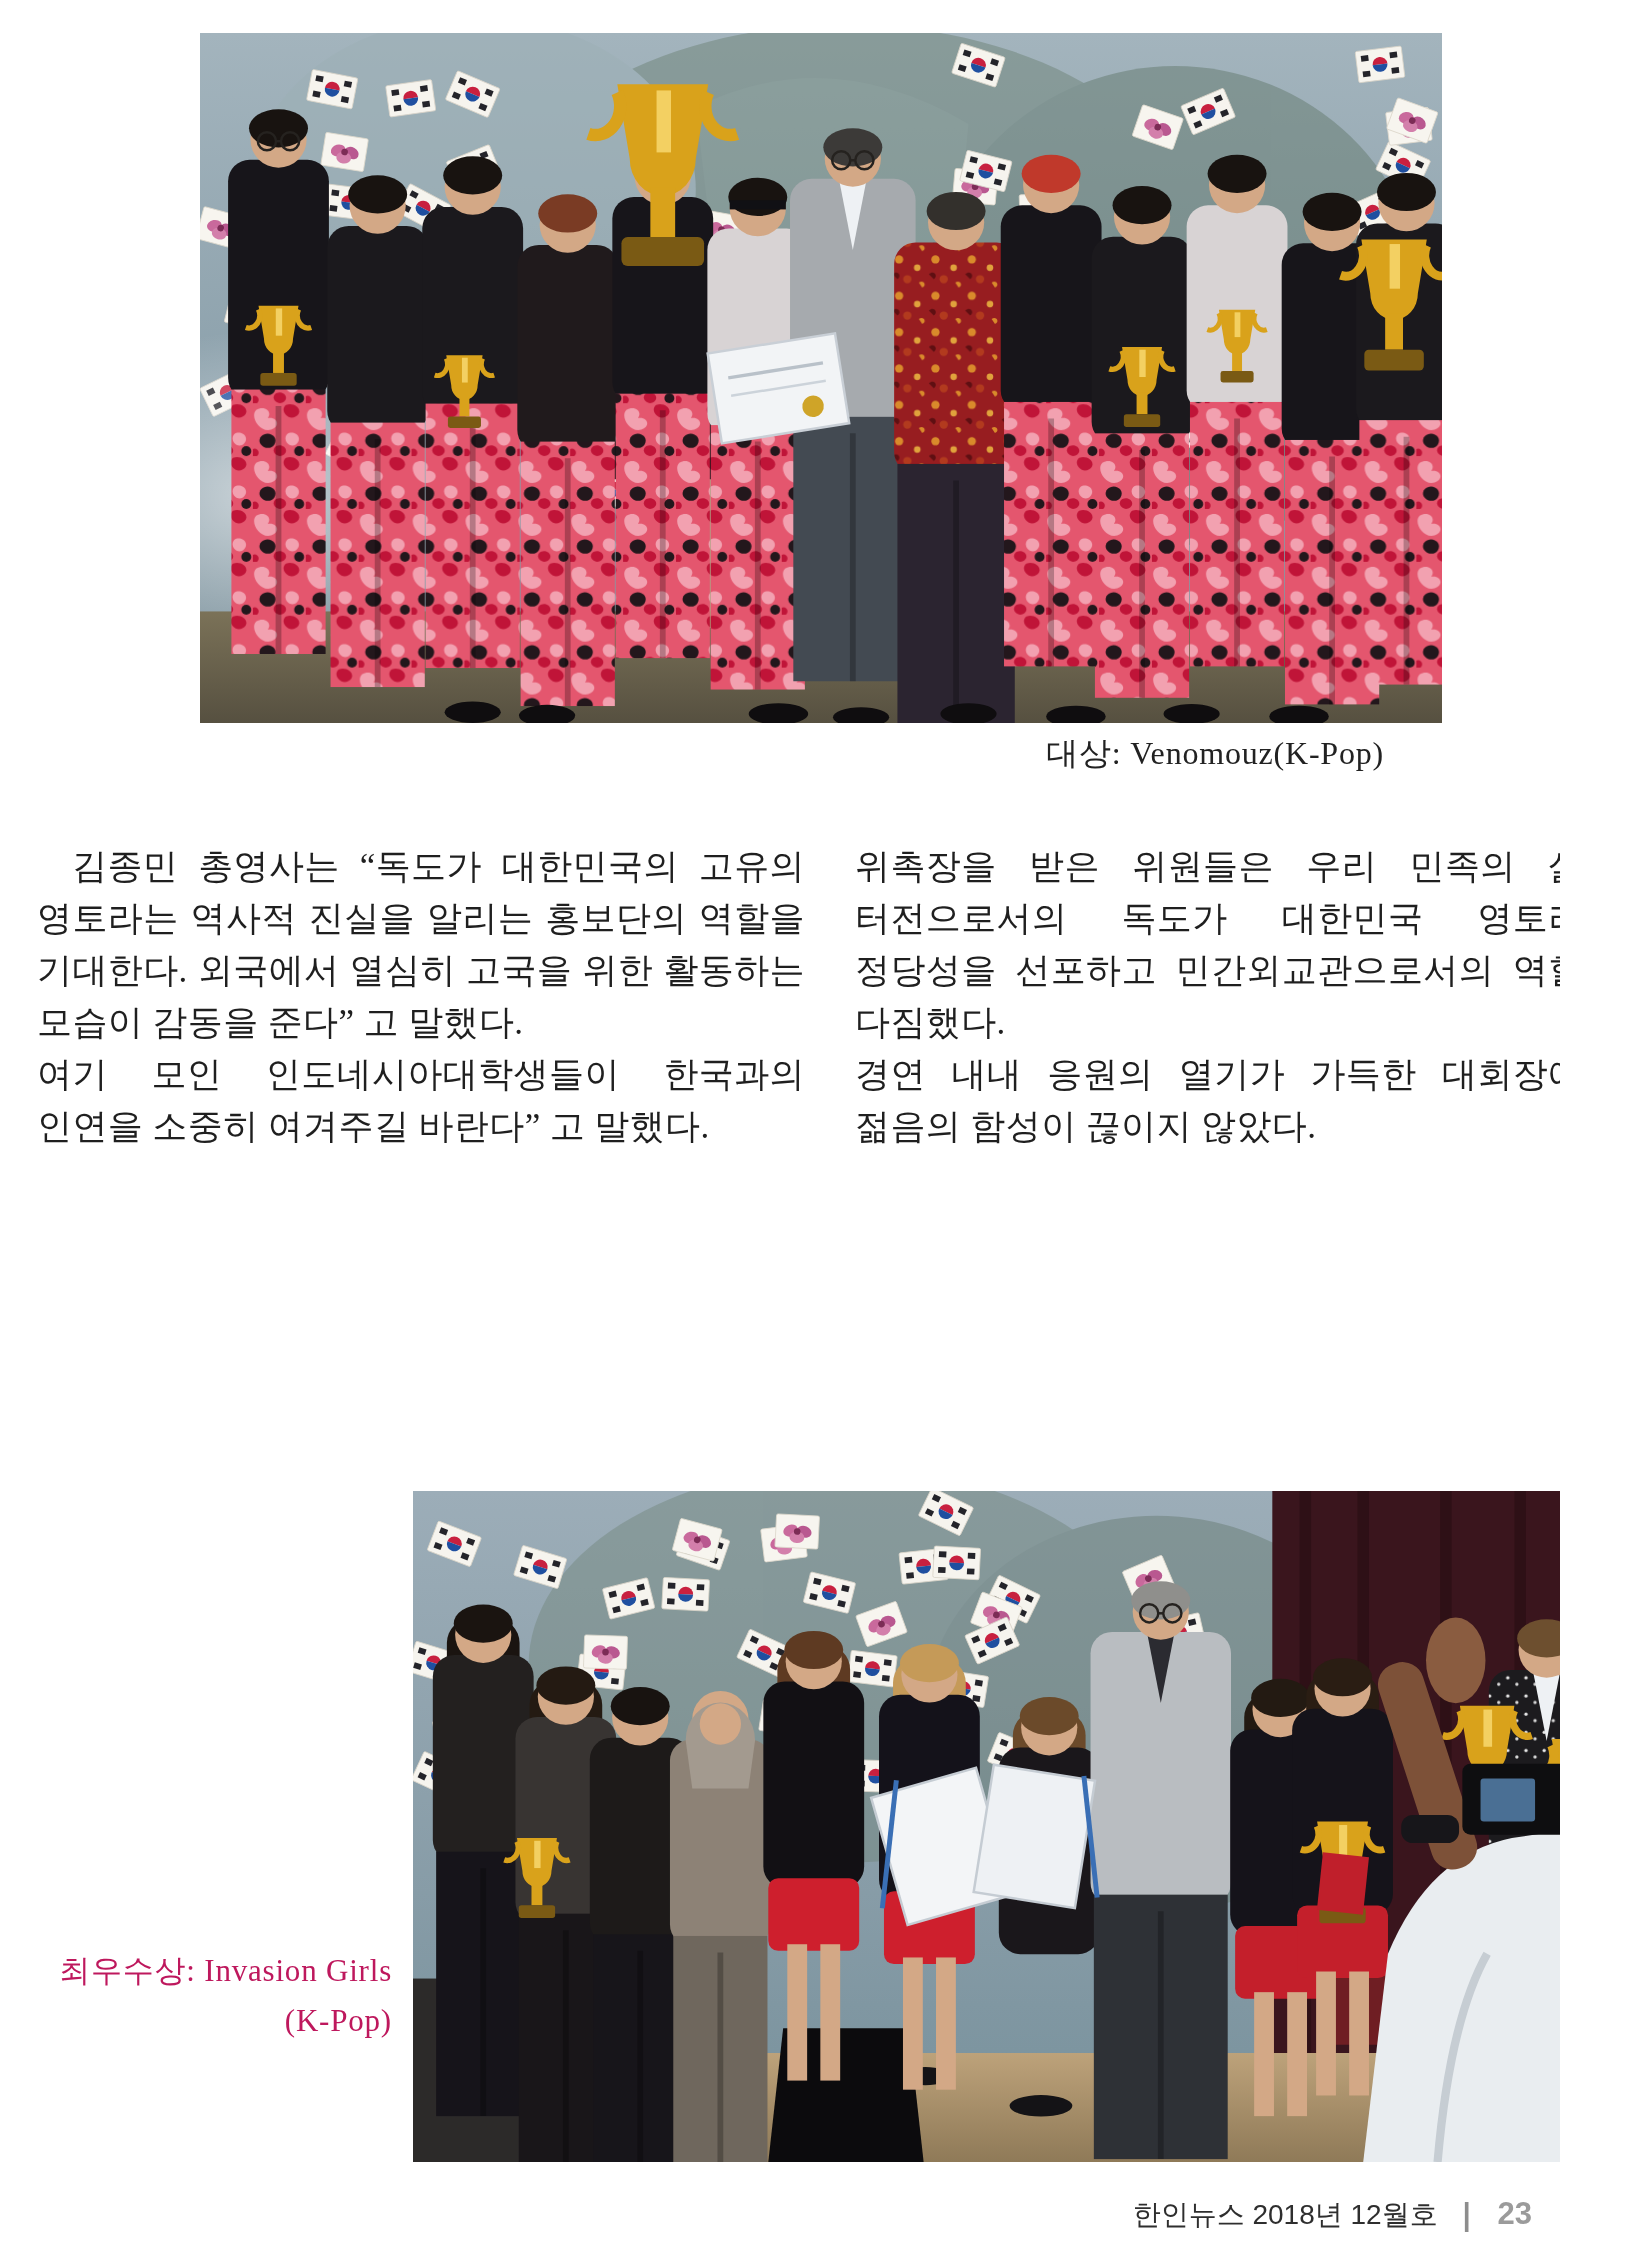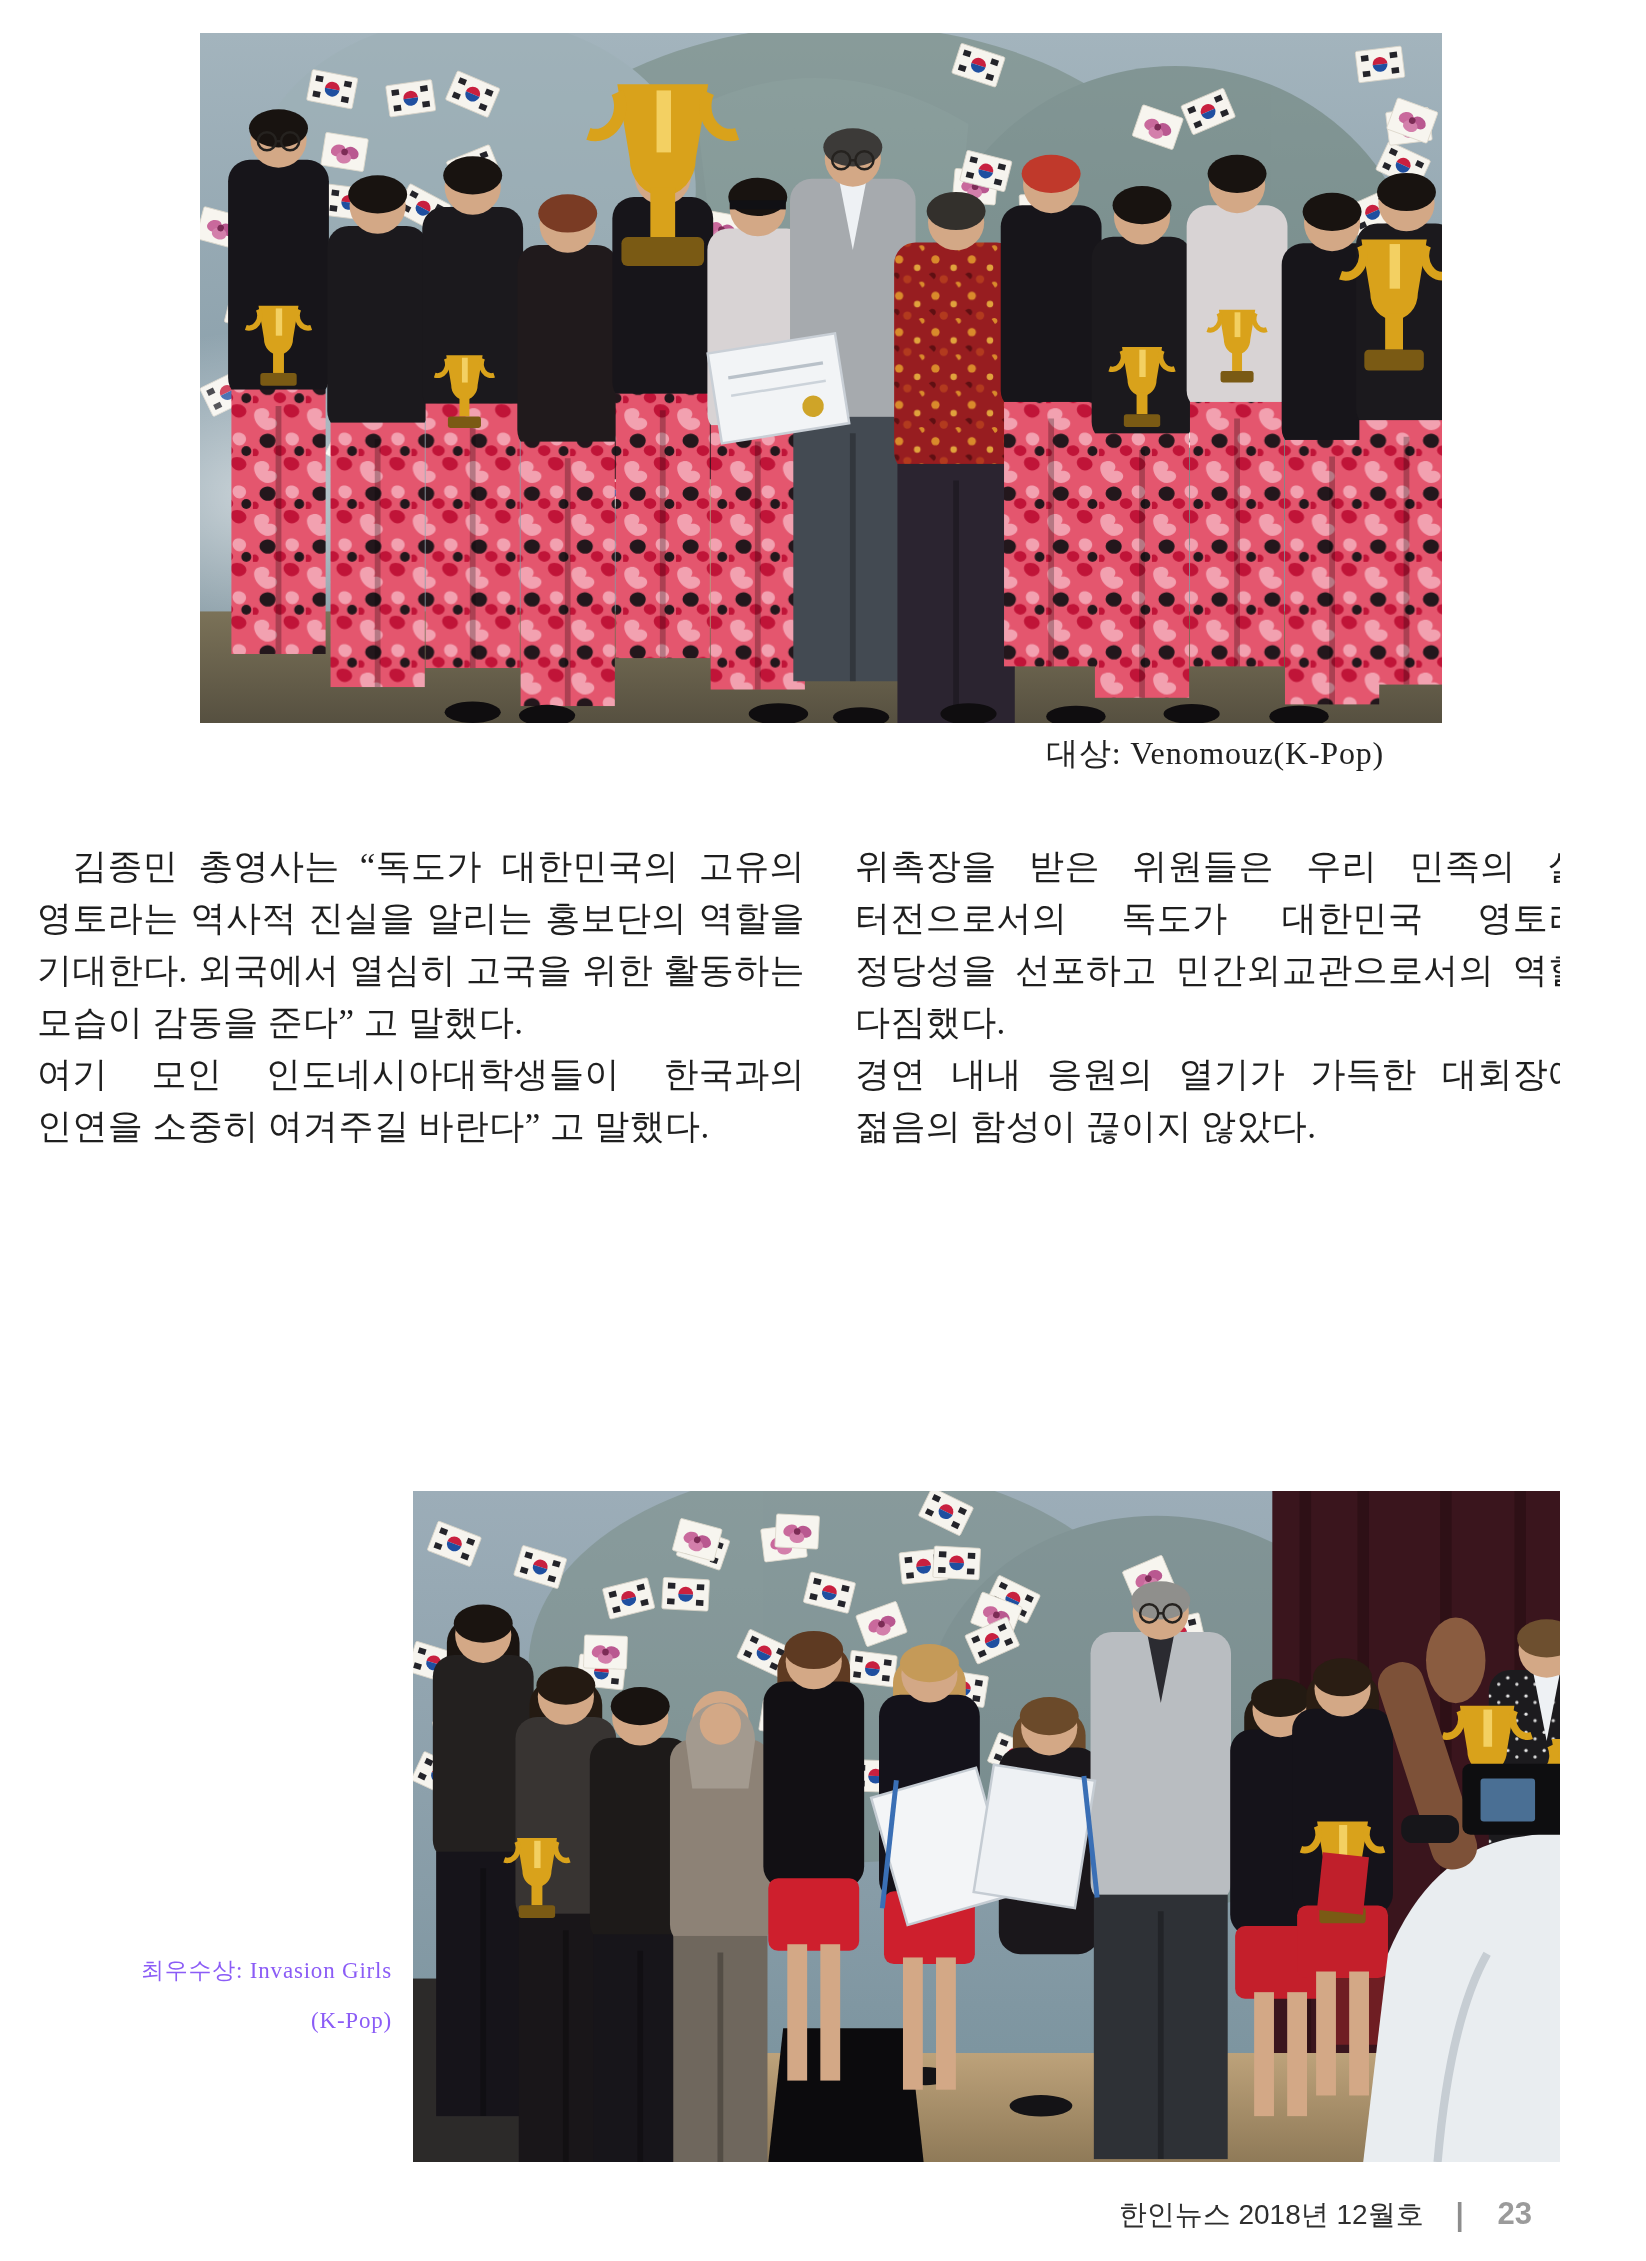--- a/index.html
+++ b/index.html
@@ -6,29 +6,29 @@
   .page{position:relative;width:1560px;height:2261px;background:#ffffff;overflow:hidden;
         font-family:"Liberation Serif","DejaVu Serif",serif;color:#1f1f1f;}
   figure{margin:0;padding:0;}
   .photo{position:absolute;overflow:hidden;background:#8ea2ad;}
   .photo svg{display:block;width:100%;height:100%;}
   .photo-top{left:200px;top:33px;width:1242px;height:690px;}
   .photo-bottom{left:413px;top:1491px;width:1208px;height:671px;}
   .cap-top{position:absolute;left:744px;top:732px;width:640px;text-align:right;
            font-size:32px;letter-spacing:0.8px;color:#222;}
   .cap-bottom{position:absolute;left:37px;top:1946px;width:355px;text-align:right;
-              font-size:23px;line-height:50px;letter-spacing:0.8px;color:#8b5cf6;}
+              font-size:31px;line-height:50px;letter-spacing:0.8px;color:#be185d;}
   .col{position:absolute;top:841px;font-size:35px;line-height:52px;
        text-align:justify;text-justify:inter-word;letter-spacing:0.4px;word-break:keep-all;}
   .col p{margin:0;}
   .col p.indent{text-indent:1em;}
   .col-left{left:37px;width:768px;}
   .col-right{left:855px;width:764px;}
   .footer{position:absolute;top:2196px;right:28px;display:flex;align-items:baseline;
-          font-family:"Liberation Sans","DejaVu Sans",sans-serif;font-size:28px;color:#2e2e2e;gap:7px;}
+          font-family:"Liberation Sans","DejaVu Sans",sans-serif;font-size:28px;color:#2e2e2e;}
   .footer .sep{color:#8d8d8d;margin:0 20px 0 25px;font-weight:bold;transform:scaleY(1.1);}
   .footer .pagenum{color:#9b9b9b;font-weight:bold;font-size:31px;margin-left:7px;}
 </style>
 </head>
 <body>
 
 <div class="page">
 
   <figure class="photo photo-top">
     <svg id="svgTop" viewBox="0 0 1503 835" preserveAspectRatio="none">

